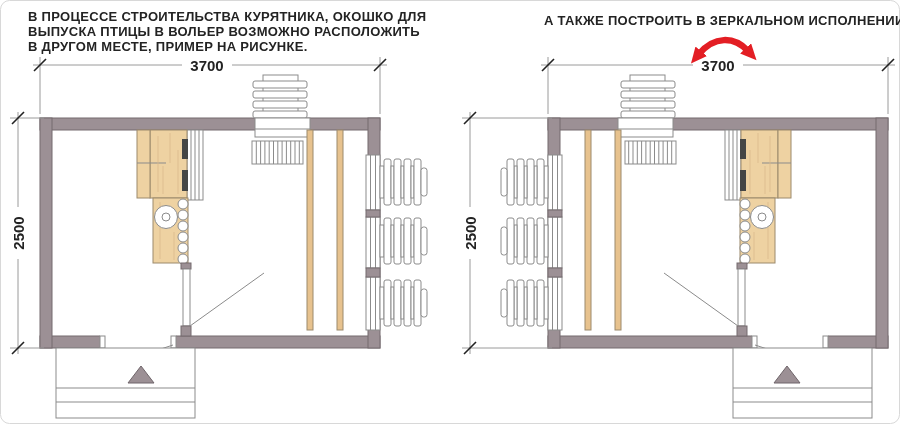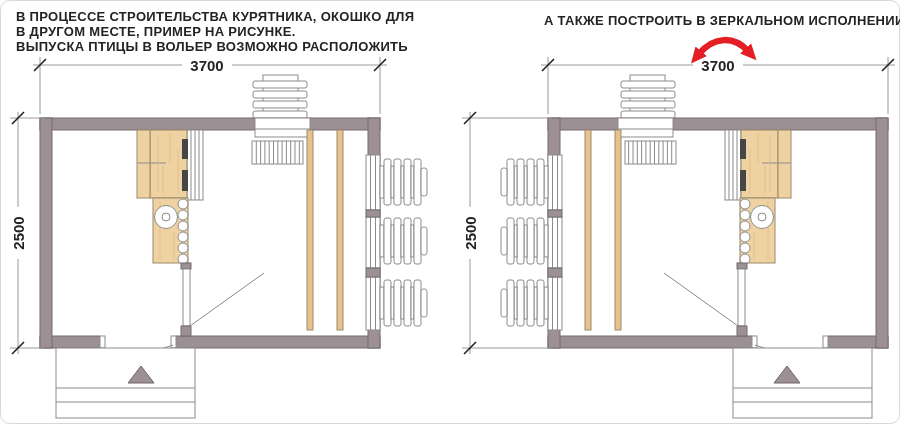--- a/index.html
+++ b/index.html
@@ -1,21 +1,21 @@
 <!DOCTYPE html>
 <html style="--wall: #9c9095; --wood: #eed2a2; --wood_dark: #e7c28e; --slot: #454645; --arrow_red: #e31e24; --text: #232323;"><head>
 <meta charset="utf-8">
 <style>
   html,body{margin:0;padding:0;background:#fff;}
   #stage{position:relative;width:900px;height:424px;background:#fff;overflow:hidden;
          font-family:"Liberation Sans",sans-serif;}
   #drawing{position:absolute;left:0;top:0;}
   .title{position:absolute;font-weight:bold;color:var(--text,#232323);
          font-size:13px;line-height:15px;letter-spacing:0.3px;white-space:nowrap;}
-  #title-left{left:16px;top:9px;}
+  #title-left{left:28px;top:9px;}
   #title-right{left:544px;top:13px;}
   .title span{display:block;}
   
   .wall{fill:var(--wall,#9c9095);stroke:#746a6e;stroke-width:1;}
   .wallstub{fill:var(--wall,#9c9095);stroke:#746a6e;stroke-width:1;}
   .white{fill:#ffffff;stroke:#8b8b8b;stroke-width:1;}
   .whitenb{fill:#ffffff;stroke:none;}
   .wood{fill:var(--wood,#eed2a2);stroke:#9c8a6d;stroke-width:1;}
   .wood2{fill:var(--wood_dark,#e7c28e);stroke:#9c8a6d;stroke-width:1;}
   .grain{stroke:#d9b98c;stroke-width:1;fill:none;opacity:.8;}
@@ -219,20 +219,20 @@
     <line class="tick" x1="464" y1="354" x2="476" y2="342"></line>
     <rect class="whitenb" x="463" y="207" width="15" height="52"></rect>
     <text class="dimtext" transform="translate(476,233) rotate(-90)" text-anchor="middle">2500</text>
   </g>
 
   <path class="arrow" d="M699,54 C714,36 734,36 748,51" marker-start="url(#ah)" marker-end="url(#ah)"></path>
 </svg>
 
 <div id="title-left" class="title">
   <span>В ПРОЦЕССЕ СТРОИТЕЛЬСТВА КУРЯТНИКА, ОКОШКО ДЛЯ</span>
+  <span>ВЫПУСКА ПТИЦЫ В ВОЛЬЕР ВОЗМОЖНО РАСПОЛОЖИТЬ</span>
   <span>В ДРУГОМ МЕСТЕ, ПРИМЕР НА РИСУНКЕ.</span>
-  <span>ВЫПУСКА ПТИЦЫ В ВОЛЬЕР ВОЗМОЖНО РАСПОЛОЖИТЬ</span>
 </div>
 <div id="title-right" class="title">
   <span>А ТАКЖЕ ПОСТРОИТЬ В ЗЕРКАЛЬНОМ ИСПОЛНЕНИИ.</span>
 </div>
 
 </div>
 
 </body></html>

